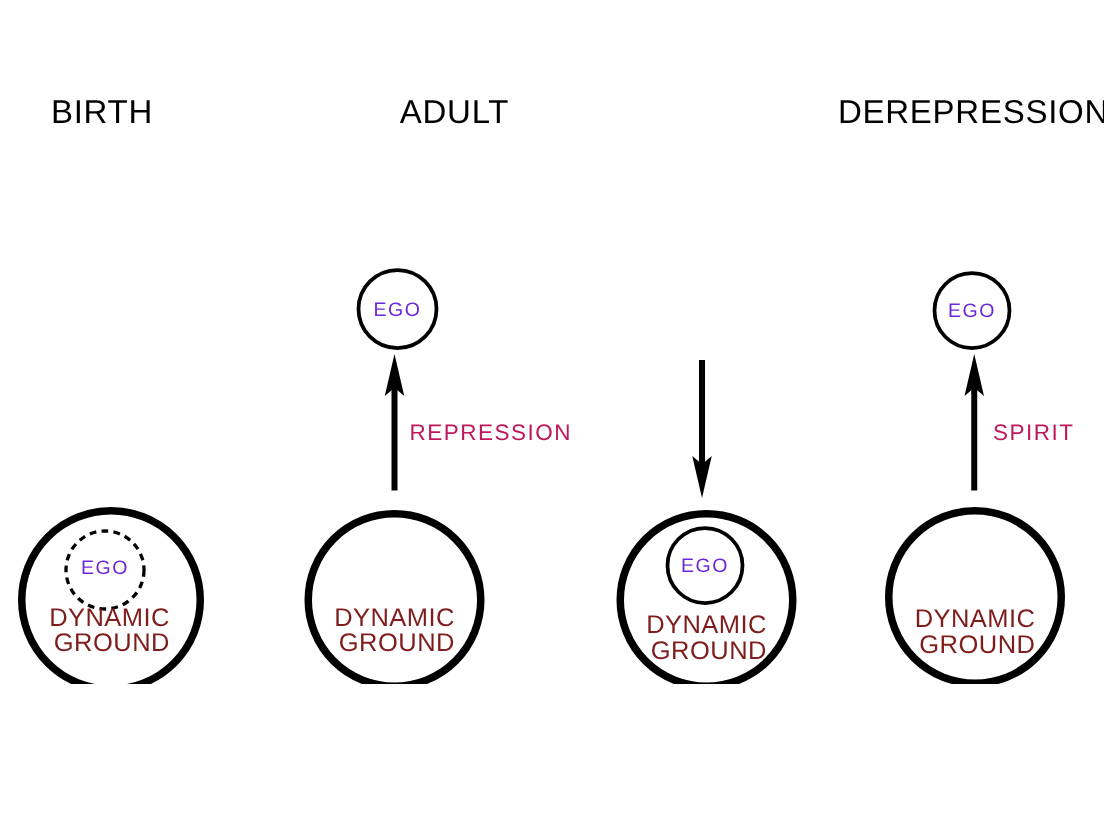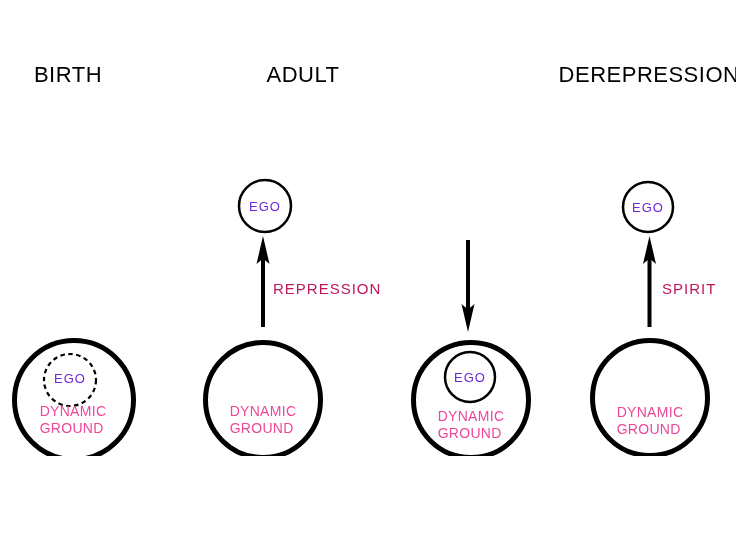--- a/index.html
+++ b/index.html
@@ -14,22 +14,22 @@
   }
   .arrow-lbl {
     position:absolute; font-size:15px; letter-spacing:1px; white-space:nowrap; color:#be185d;
   }
   .ego-lbl {
     position:absolute; transform:translate(-50%,-50%);
     font-size:13px; letter-spacing:1px; color:#6d28d9;
   }
   .ground-lbl {
     position:absolute; transform:translateX(-50%);
-    font-size:14px; line-height:17px; letter-spacing:0.3px;
-    text-align:left; white-space:nowrap; color:#ec4899;
+    font-size:17px; line-height:17px; letter-spacing:0.3px;
+    text-align:right; white-space:nowrap; color:#7f1d1d;
   }
 </style>
 </head>
 <body>
 
 <div id="stage-canvas">
 
   <svg id="shape-layer" width="736" height="552" viewBox="0 0 736 552">
 
     <circle cx="74" cy="400" r="59.5" fill="#ffffff" stroke="#000000" stroke-width="5"></circle>

